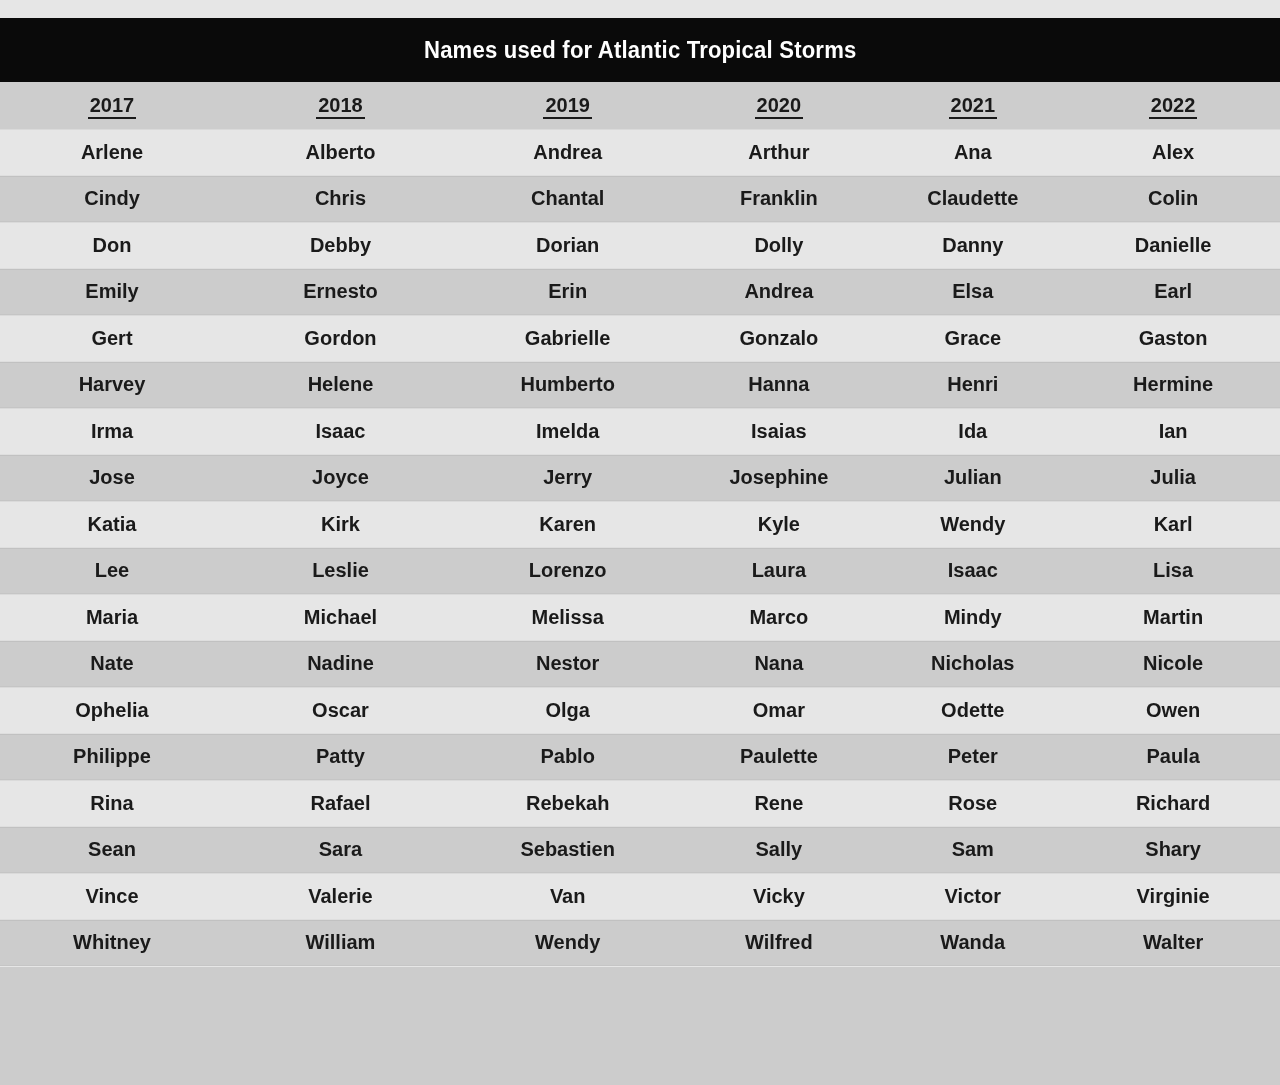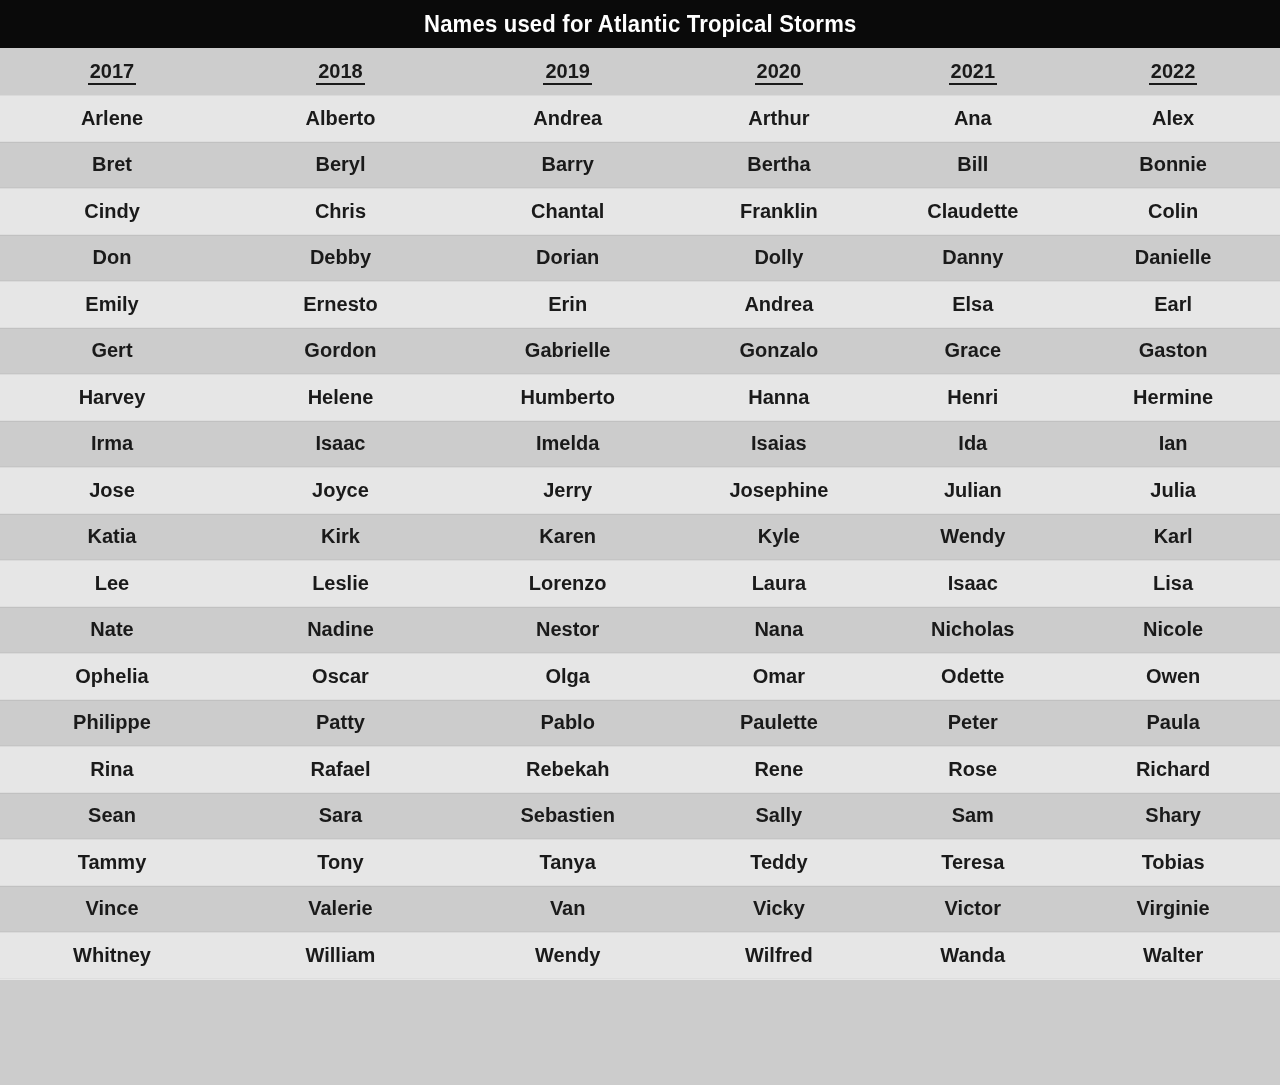--- a/index.html
+++ b/index.html
@@ -12,24 +12,25 @@
   }
   *{margin:0;padding:0;box-sizing:border-box;}
   html,body{width:1280px;height:1085px;overflow:hidden;}
   body{
     font-family:"Liberation Sans","DejaVu Sans",sans-serif;
     background:#e6e6e6;
     color:var(--text);
   }
   .wrap{width:1280px;height:1085px;display:flex;flex-direction:column;}
   .title-bar{
-    height:48px;
+    height:64px;
     background:var(--title-bg);
     display:flex;align-items:center;justify-content:center;
     flex:0 0 auto;
+    margin-top:18px;
   }
   .title-bar span{
     color:var(--title-text);
     font-size:23px;
     font-weight:700;
     letter-spacing:.2px;
     transform:scaleX(.96);
     white-space:nowrap;
   }
   table{
@@ -100,28 +101,20 @@
     <tbody id="table-body">
         <tr>
           <td>Arlene</td>
           <td>Alberto</td>
           <td>Andrea</td>
           <td>Arthur</td>
           <td>Ana</td>
           <td>Alex</td>
         </tr>
         <tr>
-          <td>Bret</td>
-          <td>Beryl</td>
-          <td>Barry</td>
-          <td>Bertha</td>
-          <td>Bill</td>
-          <td>Bonnie</td>
-        </tr>
-        <tr>
           <td>Cindy</td>
           <td>Chris</td>
           <td>Chantal</td>
           <td>Franklin</td>
           <td>Claudette</td>
           <td>Colin</td>
         </tr>
         <tr>
           <td>Don</td>
           <td>Debby</td>
@@ -180,20 +173,28 @@
         </tr>
         <tr>
           <td>Lee</td>
           <td>Leslie</td>
           <td>Lorenzo</td>
           <td>Laura</td>
           <td>Isaac</td>
           <td>Lisa</td>
         </tr>
         <tr>
+          <td>Maria</td>
+          <td>Michael</td>
+          <td>Melissa</td>
+          <td>Marco</td>
+          <td>Mindy</td>
+          <td>Martin</td>
+        </tr>
+        <tr>
           <td>Nate</td>
           <td>Nadine</td>
           <td>Nestor</td>
           <td>Nana</td>
           <td>Nicholas</td>
           <td>Nicole</td>
         </tr>
         <tr>
           <td>Ophelia</td>
           <td>Oscar</td>
@@ -220,28 +221,20 @@
         </tr>
         <tr>
           <td>Sean</td>
           <td>Sara</td>
           <td>Sebastien</td>
           <td>Sally</td>
           <td>Sam</td>
           <td>Shary</td>
         </tr>
         <tr>
-          <td>Tammy</td>
-          <td>Tony</td>
-          <td>Tanya</td>
-          <td>Teddy</td>
-          <td>Teresa</td>
-          <td>Tobias</td>
-        </tr>
-        <tr>
           <td>Vince</td>
           <td>Valerie</td>
           <td>Van</td>
           <td>Vicky</td>
           <td>Victor</td>
           <td>Virginie</td>
         </tr>
         <tr>
           <td>Whitney</td>
           <td>William</td>

